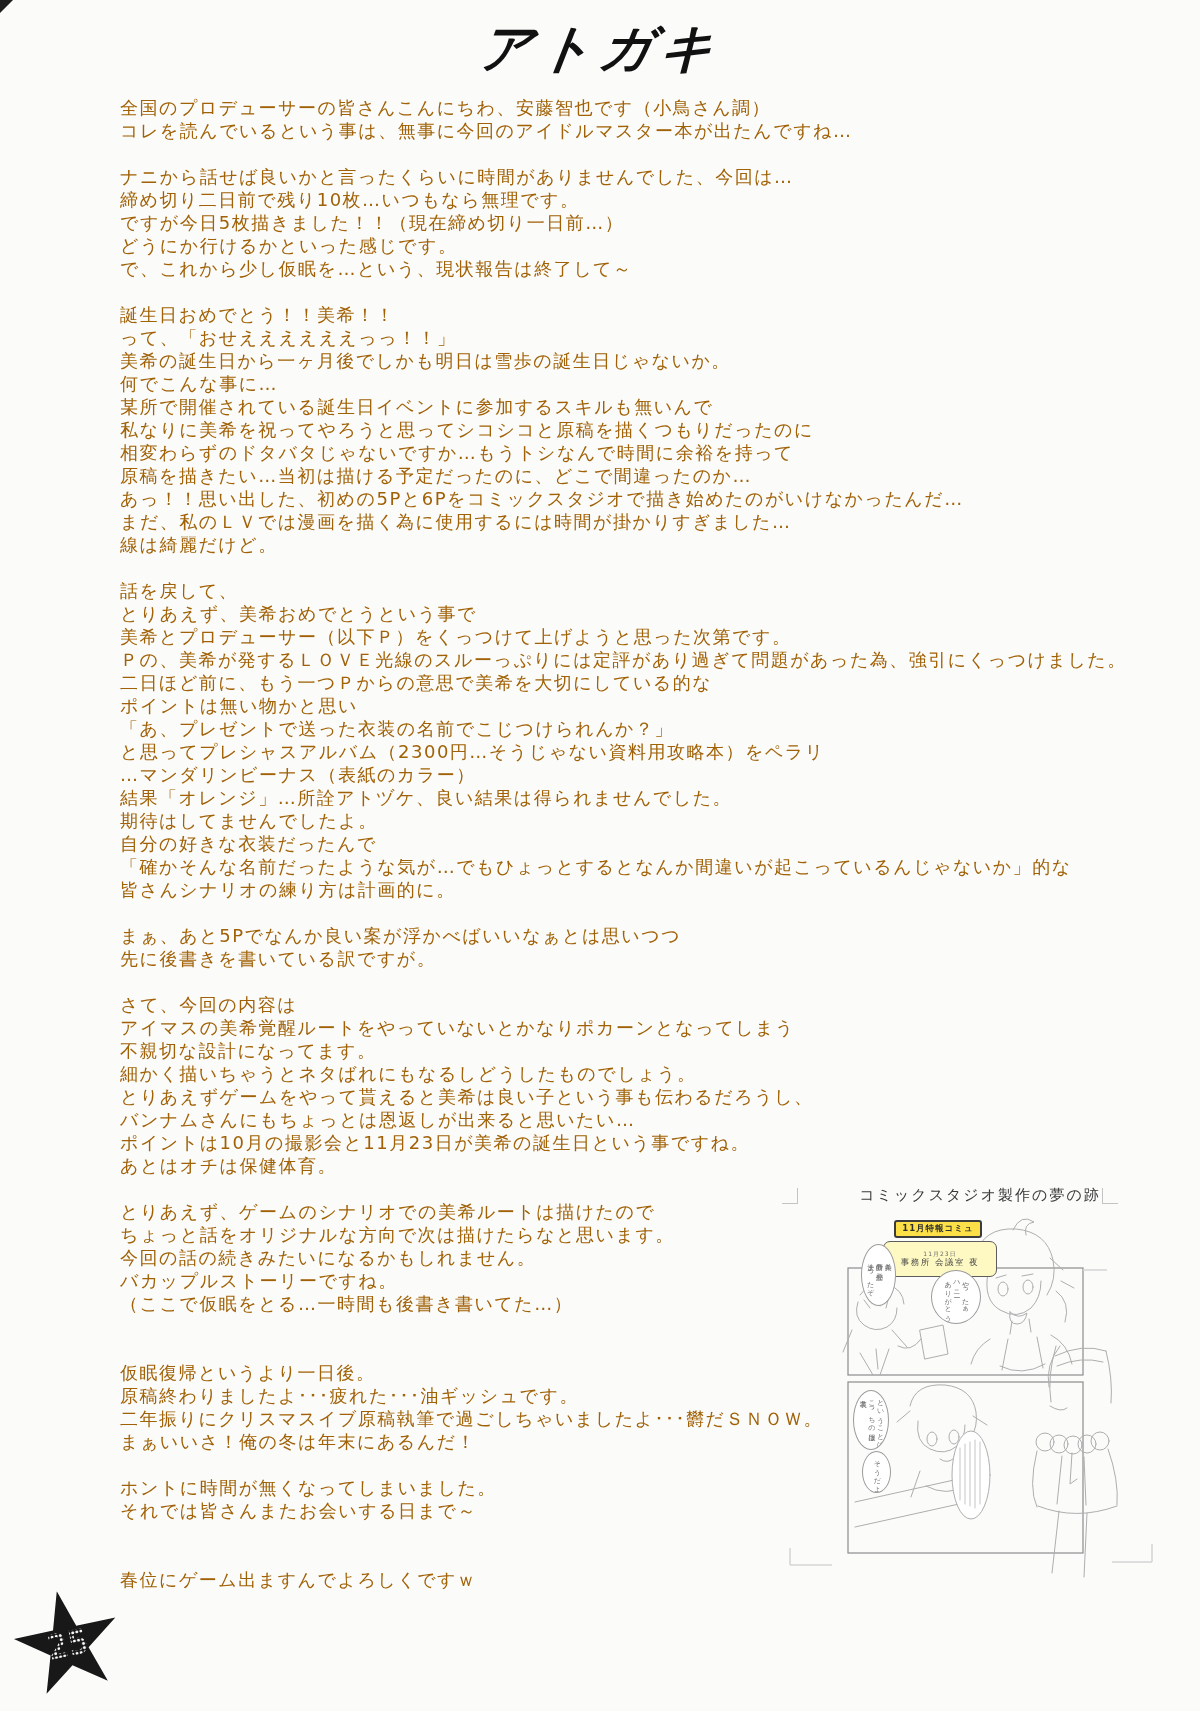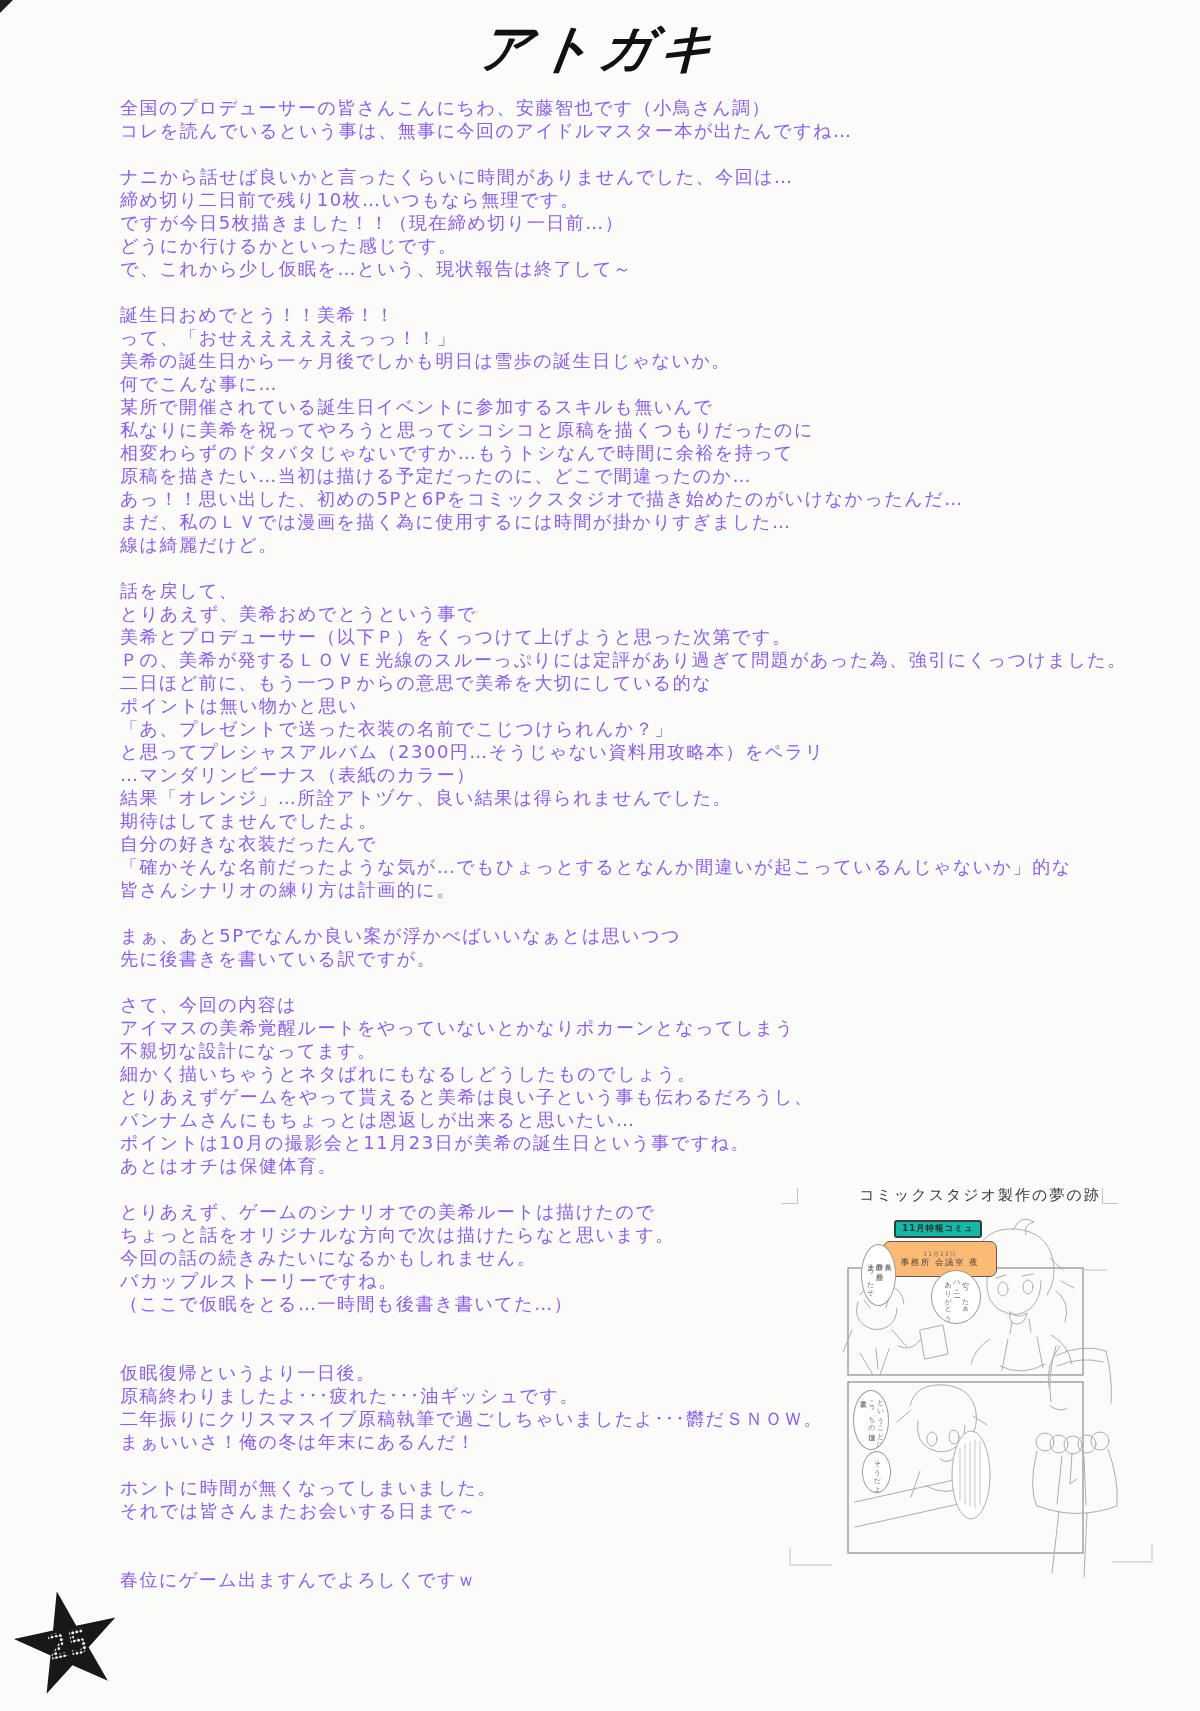--- a/index.html
+++ b/index.html
@@ -9,38 +9,38 @@
 
   .corner-mark { position:absolute; left:0; top:0; width:0; height:0;
     border-top:13px solid #1e1e1e; border-right:13px solid transparent; }
 
   .title { position:absolute; left:420px; top:14px; margin:0; width:360px; text-align:center;
     font-size:52px; font-weight:900; font-style:italic; letter-spacing:7px; color:#111;
     transform:skewX(-8deg); font-family:"DejaVu Sans", sans-serif; }
 
   .body-text { position:absolute; left:120px; top:96px; margin:0;
     font-family:"DejaVu Sans", sans-serif;
-    font-size:18px; line-height:23px; letter-spacing:1.5px; color:#8b5cf6; white-space:pre; }
+    font-size:18px; line-height:23px; letter-spacing:1.5px; color:#a16207; white-space:pre; }
 
   
   .illustration { position:absolute; left:760px; top:1180px; width:430px; height:440px; }
   .ill-caption { position:absolute; left:95px; top:6px; width:250px; text-align:center;
     font-size:15px; letter-spacing:2px; color:#3a3a3a;font-family:Liberation Serif, serif; }
   .bracket { position:absolute; width:16px; height:16px; top:8px; }
   .bracket.left  { left:22px;  border-right:1px solid #c4c4c4; border-bottom:1px solid #c4c4c4; }
   .bracket.right { left:342px; border-left:1px solid #c4c4c4; border-bottom:1px solid #c4c4c4; }
 
   .sketch { position:absolute; left:0; top:0; }
 
   .banner { position:absolute; left:134px; top:40px; width:88px; height:18px;
-    border:2px solid #3c3c3c; border-radius:3px; background:#14b8a6;
+    border:2px solid #3c3c3c; border-radius:3px; background:#fde047;
     display:flex; align-items:center; justify-content:center;
     font-size:8.5px; font-weight:bold; color:#2f2f2f; letter-spacing:1px; }
   .scene-box { position:absolute; left:123px; top:61px; width:114px; height:36px;
-    border:1px solid #5d5d5d; border-radius:7px; background:#fdba74;
+    border:1px solid #5d5d5d; border-radius:7px; background:#fef9c3;
     display:flex; flex-direction:column; align-items:center; justify-content:center; line-height:1.15; }
   .scene-date  { font-size:6px; color:#6a6a6a; letter-spacing:1px; }
   .scene-place { font-size:8.5px; color:#474747; letter-spacing:1.5px; }
 
   .bubble { position:absolute; background:#fff; border:1px solid #9b9b9b; border-radius:50%;
     display:flex; align-items:center; justify-content:center; overflow:hidden; }
   .vtext { writing-mode:vertical-rl; text-orientation:upright; white-space:pre-line;
     font-size:7px; line-height:1.25; color:#6f6f6f; letter-spacing:0.5px; }
   .bubble.b1 { left:101px; top:64px;  width:35px; height:62px; }
   .bubble.b2 { left:171px; top:90px;  width:50px; height:54px; }

